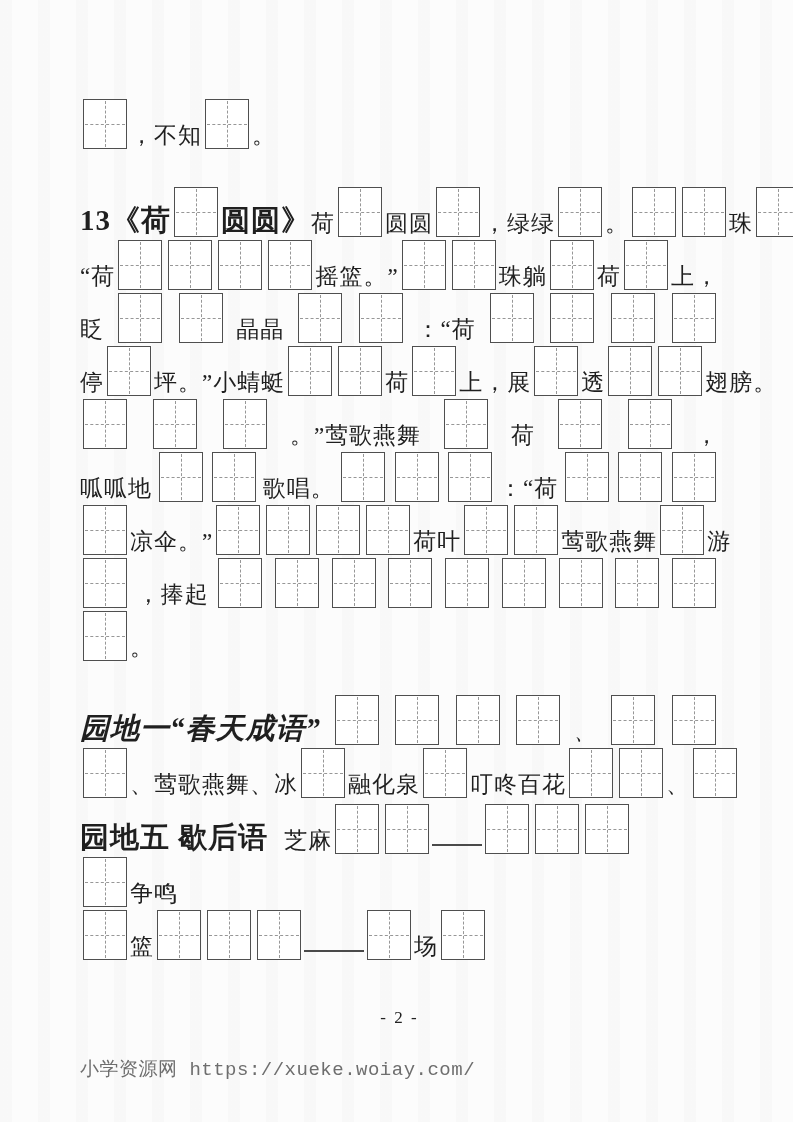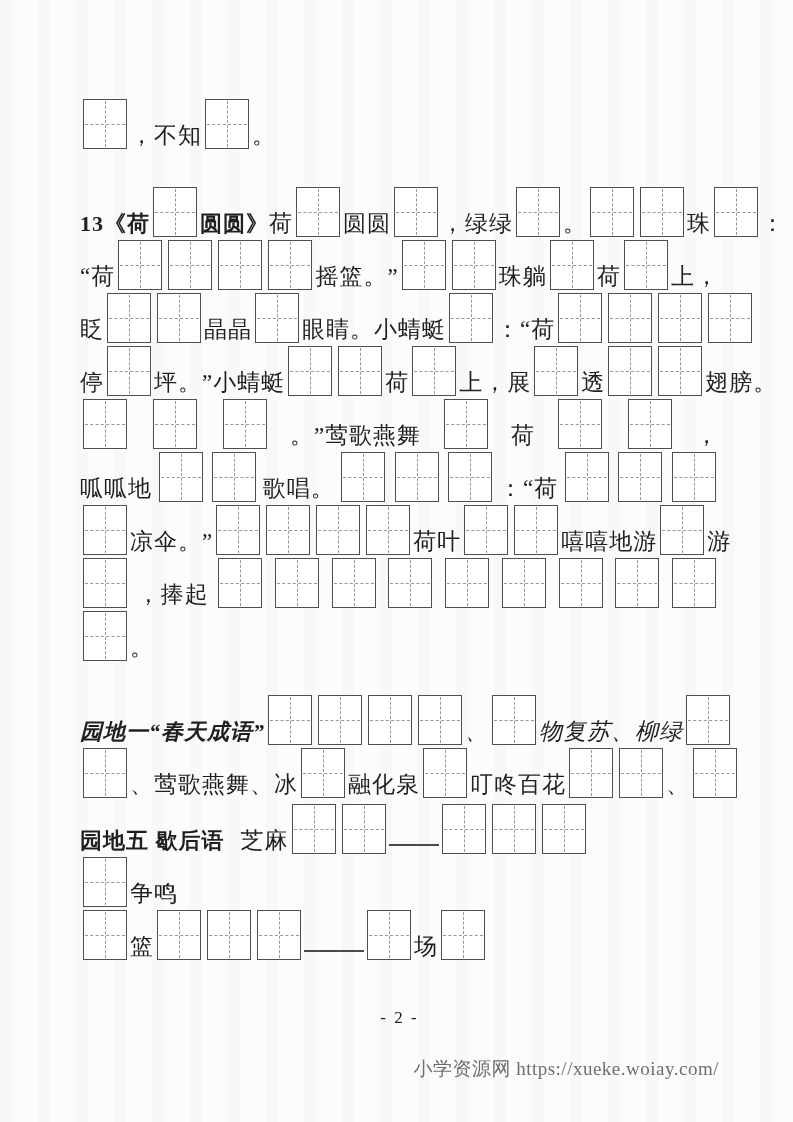--- a/index.html
+++ b/index.html
@@ -27,21 +27,21 @@
   }
   .line.just{ justify-content:space-between; }
   .txt{
     font-size:23px;
     line-height:1;
     padding-bottom:2px;
     letter-spacing:1px;
   }
   .txt.bold{
     font-weight:bold;
-    font-size:22px;
+    font-size:29px;
   }
   
   .tzg{
     display:inline-block;
     box-sizing:border-box;
     width:44px;height:50px;
     border:1.6px solid #4f4f4f;
     background:#fff;
     position:relative;
     margin:0 3px;
@@ -68,25 +68,25 @@
     flex:0 0 auto;
   }
   .page-number{
     text-align:center;
     margin-top:48px;
     font-size:17px;
     color:#222;
     letter-spacing:2px;
   }
   .watermark{
-    text-align:right;
+    text-align:left;
     margin-top:28px;
     font-size:19px;
     color:#6e6e6e;
-    font-family:Liberation Serif, serif;
+    font-family:Liberation Mono, monospace;
     letter-spacing:0.5px;
   }
 </style>
 </head>
 <body>
 
 <div class="sheet">
   <div>
       <div class="line">
         <span class="tzg"></span>
@@ -125,21 +125,20 @@
         <span class="txt">荷</span>
         <span class="tzg"></span>
         <span class="txt">上，</span>
       </div>
       <div class="line just">
         <span class="txt">眨</span>
         <span class="tzg"></span>
         <span class="tzg"></span>
         <span class="txt">晶晶</span>
         <span class="tzg"></span>
-        <span class="txt">眼睛。小蜻蜓</span>
         <span class="tzg"></span>
         <span class="txt">：“荷</span>
         <span class="tzg"></span>
         <span class="tzg"></span>
         <span class="tzg"></span>
         <span class="tzg"></span>
       </div>
       <div class="line just">
         <span class="txt">停</span>
         <span class="tzg"></span>
@@ -182,21 +181,21 @@
       <div class="line just">
         <span class="tzg"></span>
         <span class="txt">凉伞。”</span>
         <span class="tzg"></span>
         <span class="tzg"></span>
         <span class="tzg"></span>
         <span class="tzg"></span>
         <span class="txt">荷叶</span>
         <span class="tzg"></span>
         <span class="tzg"></span>
-        <span class="txt">嘻嘻地游</span>
+        <span class="txt">莺歌燕舞</span>
         <span class="tzg"></span>
         <span class="txt">游</span>
       </div>
       <div class="line just">
         <span class="tzg"></span>
         <span class="txt">，捧起</span>
         <span class="tzg"></span>
         <span class="tzg"></span>
         <span class="tzg"></span>
         <span class="tzg"></span>
@@ -211,21 +210,20 @@
         <span class="txt">。</span>
       </div>
       <div class="line just" style="margin-top: 34px; font-style: italic;">
         <span class="txt bold">园地一“春天成语”</span>
         <span class="tzg"></span>
         <span class="tzg"></span>
         <span class="tzg"></span>
         <span class="tzg"></span>
         <span class="txt">、</span>
         <span class="tzg"></span>
-        <span class="txt">物复苏、柳绿</span>
         <span class="tzg"></span>
       </div>
       <div class="line just">
         <span class="tzg"></span>
         <span class="txt">、莺歌燕舞、冰</span>
         <span class="tzg"></span>
         <span class="txt">融化</span>
         <span class="txt">泉</span>
         <span class="tzg"></span>
         <span class="txt">叮咚</span>

